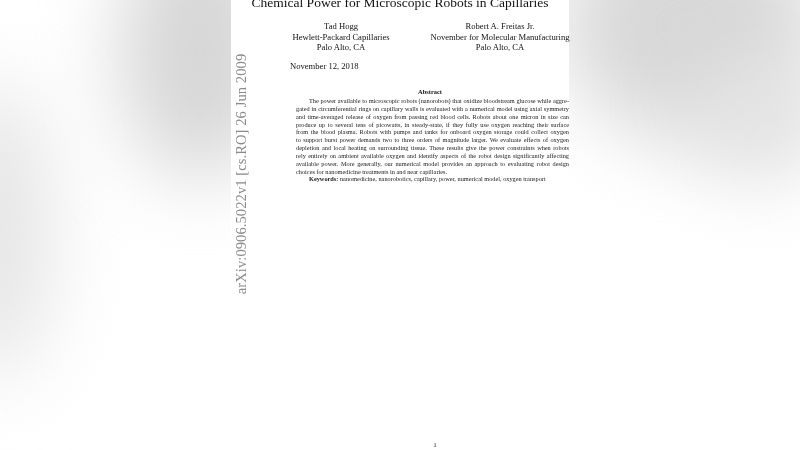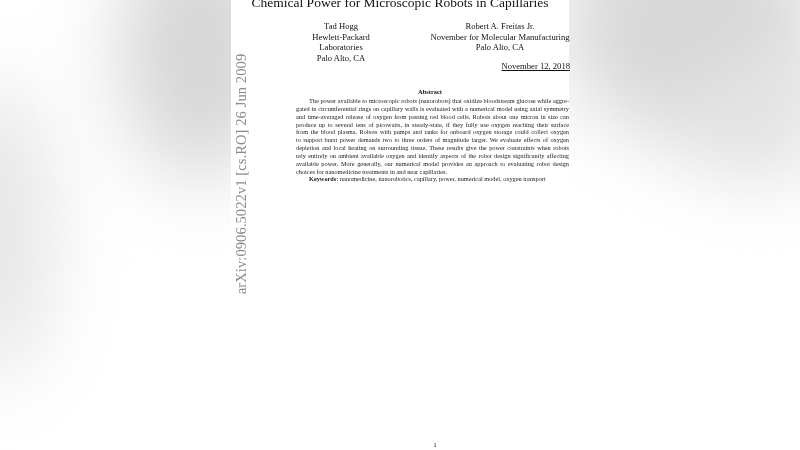--- a/index.html
+++ b/index.html
@@ -70,23 +70,22 @@
     }
     .author-col { text-align: center; }
     .author-left { width: 108px; }
     .author-right { width: 148px; }
 
     .date {
       position: absolute;
       top: 61px;
       left: 290px;
       width: 280px;
-      text-align: right;
+      text-align: left;
       font-size: 8.6px;
-      text-decoration: underline;
     }
 
     .abstract-heading {
       position: absolute;
       top: 88px;
       left: 290px;
       width: 280px;
       text-align: center;
       font-size: 6.4px;
       font-weight: bold;
@@ -140,21 +139,21 @@
 
 <div class="page"></div>
 
 <div class="arxiv-stamp">arXiv:0906.5022v1  [cs.RO]  26 Jun 2009</div>
 
 <div class="title">Chemical Power for Microscopic Robots in Capillaries</div>
 
 <div class="authors">
   <div class="author-col author-left">
     <div>Tad Hogg</div>
-    <div>Hewlett-Packard Laboratories</div>
+    <div>Hewlett-Packard Capillaries</div>
     <div>Palo Alto, CA</div>
   </div>
   <div class="author-col author-right">
     <div>Robert A. Freitas Jr.</div>
     <div>November for Molecular Manufacturing</div>
     <div>Palo Alto, CA</div>
   </div>
 </div>
 
 <div class="date">November 12, 2018</div>

